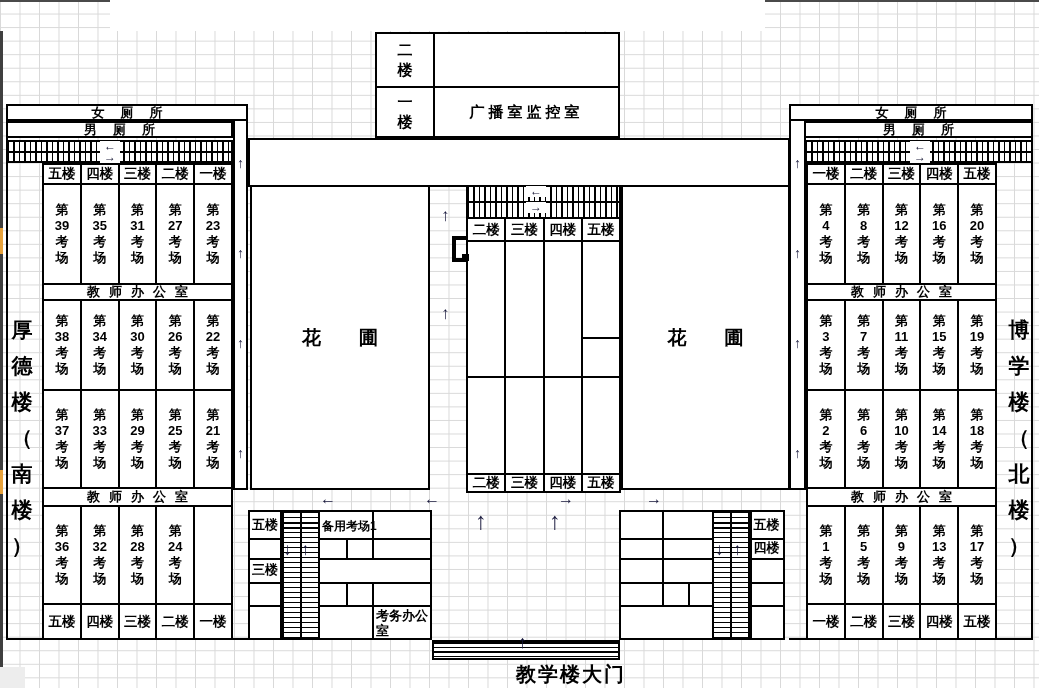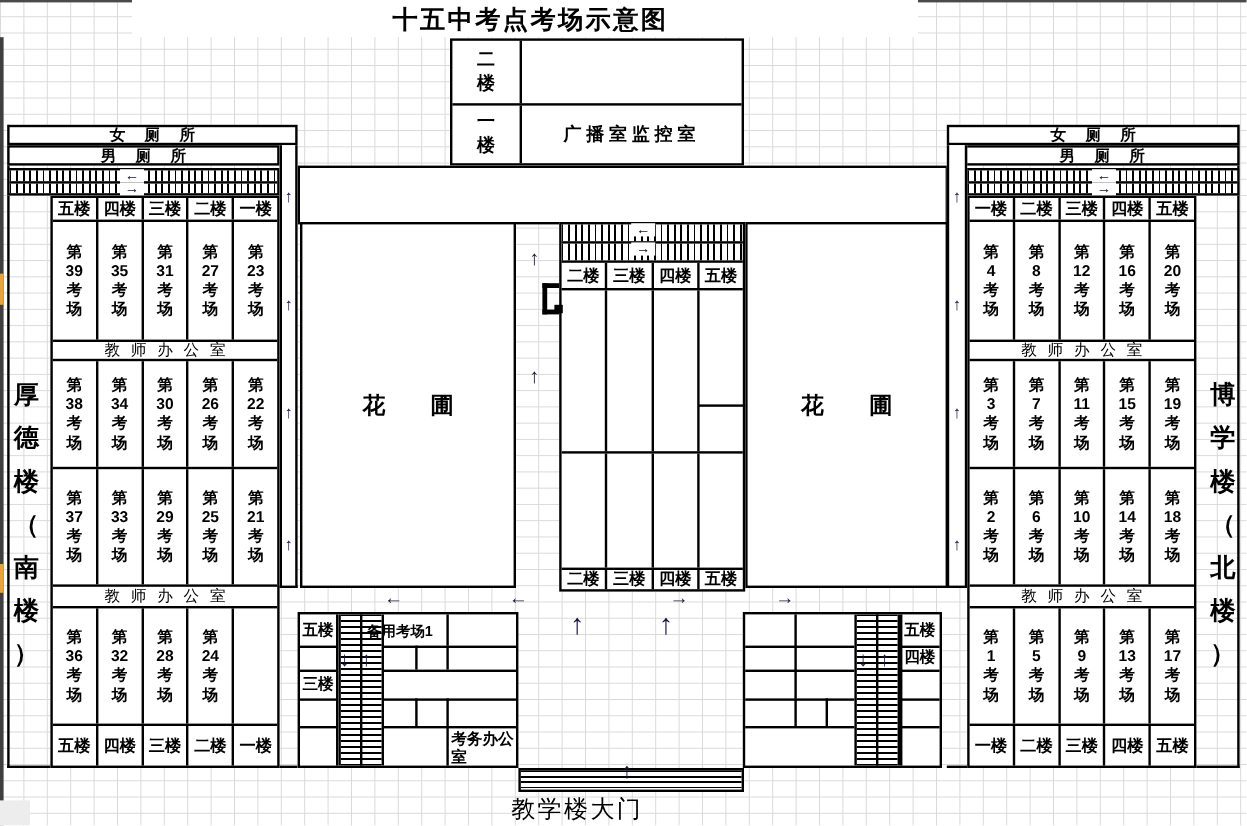--- a/index.html
+++ b/index.html
@@ -54,21 +54,21 @@
   .brow.last { border-bottom:none; }
   .h20{height:20px}.h100{height:100px}.h16{height:16px}.h90{height:90px}.h98{height:98px}.h18{height:18px}.h33{height:33px}
   .cbh23{height:23px}.h136{height:136px}.h97{height:97px}.cbf16{height:16px}
   .fcell { flex:1; display:flex; align-items:center; justify-content:center; font-size:13.5px; font-weight:bold; border-right:2px solid #000; }
   .fcell:last-child { border-right:none; }
   .rcell { flex:1; display:flex; align-items:center; justify-content:center; border-right:2px solid #000; }
   .rcell:last-child { border-right:none; }
   .rtext { white-space:pre-line; text-align:center; font-size:13px; font-weight:bold; line-height:16px; }
   .ecell { flex:1; border-right:2px solid #000; }
   .ecell:last-child { border-right:none; }
-  .office { align-items:center; justify-content:center; font-size:13px; font-weight:normal; letter-spacing:9px; text-indent:9px; }
+  .office { align-items:center; justify-content:center; font-size:13px; font-weight:bold; letter-spacing:9px; text-indent:9px; }
 
   
   .vcorridor { position:absolute; background:#fff; border-left:2px solid #000; border-right:2px solid #000; border-bottom:2px solid #000; }
 
   
   .vname { position:absolute; width:28px; font-size:21px; font-weight:bold; line-height:36px;
            white-space:pre-line; text-align:center; }
 
   
   .garden { display:flex; align-items:center; justify-content:center; font-size:19px; font-weight:bold; }
@@ -83,22 +83,22 @@
              border-left:2px solid #000; border-right:2px solid #000; }
   .vstairs::after { content:""; position:absolute; left:calc(50% - 1px); top:0; bottom:0; width:2px; background:#000; }
   .bl-label { position:absolute; font-size:13px; font-weight:bold; display:flex; align-items:center; justify-content:center; }
   .small-text { position:absolute; font-size:12px; font-weight:bold; }
   .wrap-text { position:absolute; font-size:13px; font-weight:bold; line-height:15px; }
 
   
   .gate { position:absolute; left:432px; top:640px; width:188px; height:20px; border:2px solid #000;
           background-color:#fff;
           background-image:repeating-linear-gradient(180deg,#000 0 1.5px,transparent 1.5px 4.5px); }
-  .gate-label { position:absolute; left:426px; top:661px; width:200px; text-align:left;
-                font-size:20px; font-weight:normal; letter-spacing:2px; }
+  .gate-label { position:absolute; left:426px; top:661px; width:200px; text-align:right;
+                font-size:20px; font-weight:bold; letter-spacing:2px; }
 
   
   .ar { position:absolute; color:#18183c; font-weight:bold; text-align:center; line-height:1; }
 
   .door-bracket { position:absolute; left:452px; top:236px; width:14px; height:26px;
                   border-left:4px solid #000; border-top:4px solid #000; border-bottom:4px solid #000; }
   .door-nub { position:absolute; left:462px; top:254px; width:7px; height:7px; background:#000; }
 </style>
 </head>
 <body>
@@ -106,21 +106,20 @@
 <div class="sheet">
 
   <div class="top-edge"></div>
   <div class="left-edge"></div>
   <div class="sel-orange" style="left:0;top:228px;width:3px;height:26px"></div>
   <div class="sel-orange" style="left:0;top:470px;width:3px;height:24px"></div>
   <div class="sel-orange" style="left:494px;top:0;width:14px;height:3px"></div>
   <div class="corner-shade"></div>
 
   <div class="title-band"></div>
-  <div class="title">十五中考点考场示意图</div>
 
   <div class="box admin-box">
     <div class="ab-row ab-row1">
       <div class="ab-floor" style="white-space: pre-line;">二
 楼</div>
       <div class="ab-main"></div>
     </div>
     <div class="ab-row ab-row2">
       <div class="ab-floor" style="white-space: pre-line;">一
 楼</div>
@@ -521,21 +520,21 @@
     <div class="hline" style="left:70px;top:70px;width:110px;height:2px"></div>
     <div class="hline" style="left:70px;top:93px;width:110px;height:2px"></div>
     <div class="vline" style="left:122px;top:0;width:2px;height:26px"></div>
     <div class="vline" style="left:96px;top:26px;width:2px;height:20px"></div>
     <div class="vline" style="left:122px;top:26px;width:2px;height:20px"></div>
     <div class="vline" style="left:96px;top:70px;width:2px;height:23px"></div>
     <div class="vline" style="left:122px;top:70px;width:2px;height:23px"></div>
     <div class="vline" style="left:122px;top:93px;width:2px;height:33px"></div>
     <div class="bl-label" style="left:0;top:0;width:30px;height:26px">五楼</div>
     <div class="bl-label" style="left:0;top:46px;width:30px;height:24px">三楼</div>
-    <div class="small-text" style="left:56px;top:6px">备用考场1</div>
+    <div class="small-text" style="left:72px;top:6px">备用考场1</div>
     <div class="wrap-text" style="left:126px;top:96px;width:54px">考务办公室</div>
     <div class="ar" style="left:33px;top:29px;font-size:17px">↓</div>
     <div class="ar" style="left:51px;top:29px;font-size:17px">↑</div>
   </div>
 
   <div class="bblock" style="left:619px;top:510px;width:166px;height:130px">
     <div class="vstairs" style="left:91px;width:38px;height:126px"></div>
     <div class="vline" style="left:129px;top:0;width:2px;height:126px"></div>
     <div class="hline" style="left:0;top:26px;width:91px;height:2px"></div>
     <div class="hline" style="left:0;top:46px;width:91px;height:2px"></div>

